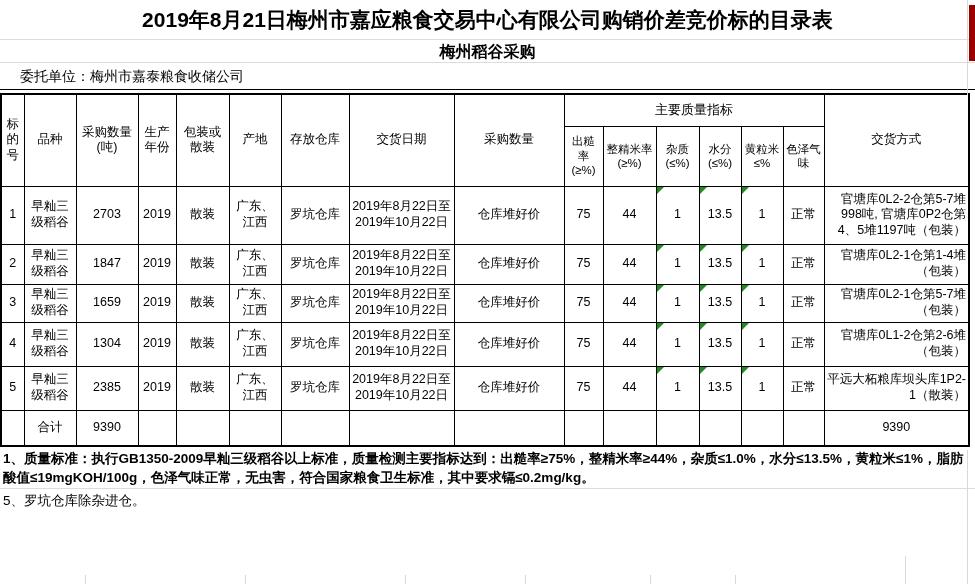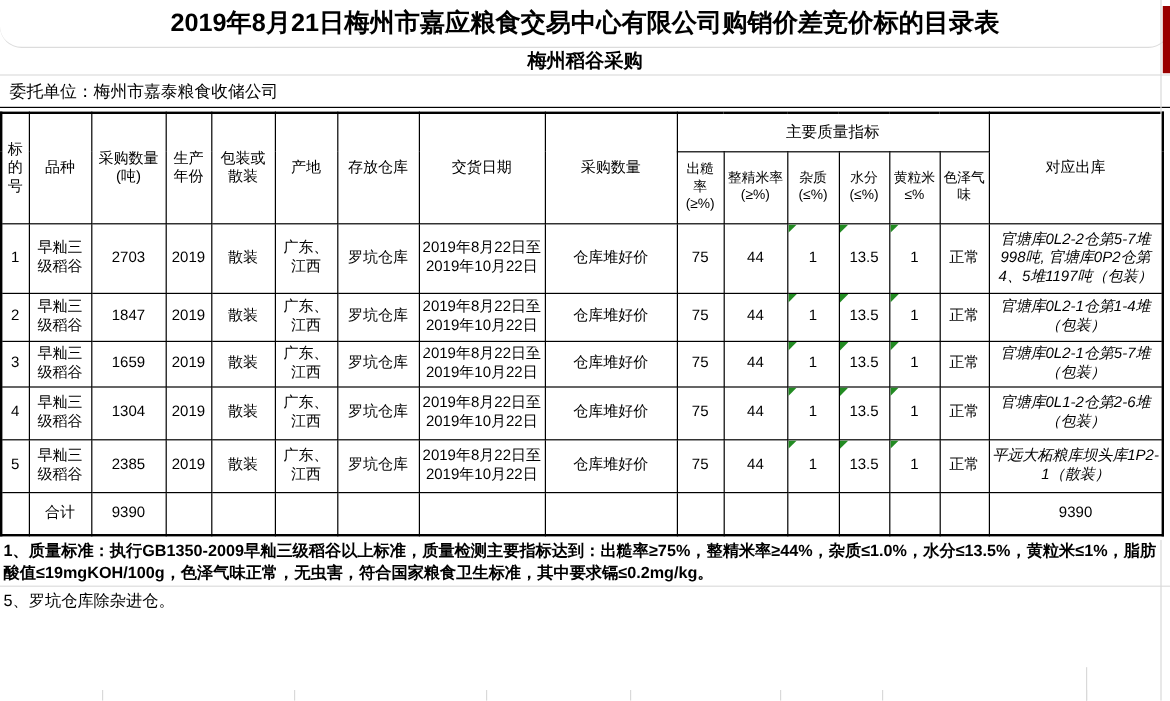--- a/index.html
+++ b/index.html
@@ -1,35 +1,35 @@
 <!DOCTYPE html>
 <html><head>
 <meta charset="utf-8">
 <style>
   * { margin:0; padding:0; box-sizing:border-box; }
   html,body { width:975px; height:584px; background:#fff; overflow:hidden;
     font-family:"Liberation Sans", sans-serif; color:#000; position:relative; }
-  .pre { white-space:pre-line;border-radius:18px; }
+  .pre { white-space:pre-line; }
 
   .title { height:40px; line-height:40px; text-align:center; font-size:21px;
     font-weight:bold; border-bottom:1px solid #dcdcdc; }
   .subtitle { height:23px; line-height:23px; text-align:center; font-size:16px;
     font-weight:bold; border-bottom:1px solid #dcdcdc; }
-  .client { height:27px; line-height:27px; font-size:14px; padding-left:8px;
+  .client { height:27px; line-height:27px; font-size:14px; padding-left:20px;
     border-bottom:1px solid #000; }
 
   table { border-collapse:collapse; table-layout:fixed; width:968px;
     margin-top:3px; border:2px solid #000; font-size:12.5px; }
   th, td { border:1px solid #000; text-align:center; vertical-align:middle;
     padding:1px 2px; font-weight:normal; line-height:1.25; overflow:hidden; }
   tr.hA { height:32px; }
   tr.hB { height:60px; font-size:11.5px; }
   tr.r1 { height:58px; } tr.r2 { height:40px; } tr.r3 { height:38px; }
   tr.r4 { height:44px; } tr.r5 { height:44px; } tr.rt { height:36px; }
-  td.out { text-align:center;font-style:italic; }
+  td.out { text-align:right; }
   th.qg { font-size:13px; }
   .tri-cell { position:relative; }
   .tri { position:absolute; top:0; left:0; width:0; height:0;
     border-top:7px solid #228B22; border-right:7px solid transparent; }
 
   .notes { width:975px; font-size:13.5px; }
   .note { padding:2px 3px 1px 3px; border-bottom:1px solid #dcdcdc; line-height:19px; }
   .note.last { border-bottom:none; }
   .note.one { min-height:42px;font-weight:bold; }
   .note:not(.one) { height:25px; }
@@ -79,21 +79,21 @@
 (吨)</th>
     <th rowspan="2" class="pre">生产
 年份</th>
     <th rowspan="2" class="pre">包装或
 散装</th>
     <th rowspan="2">产地</th>
     <th rowspan="2">存放仓库</th>
     <th rowspan="2">交货日期</th>
     <th rowspan="2">采购数量</th>
     <th colspan="6" class="qg">主要质量指标</th>
-    <th rowspan="2">对应出库</th>
+    <th rowspan="2">交货方式</th>
   </tr>
   <tr class="hB">
     <th class="pre">出糙率
 (≥%)</th>
     <th class="pre">整精米率
 (≥%)</th>
     <th class="pre">杂质
 (≤%)</th>
     <th class="pre">水分
 (≤%)</th>

